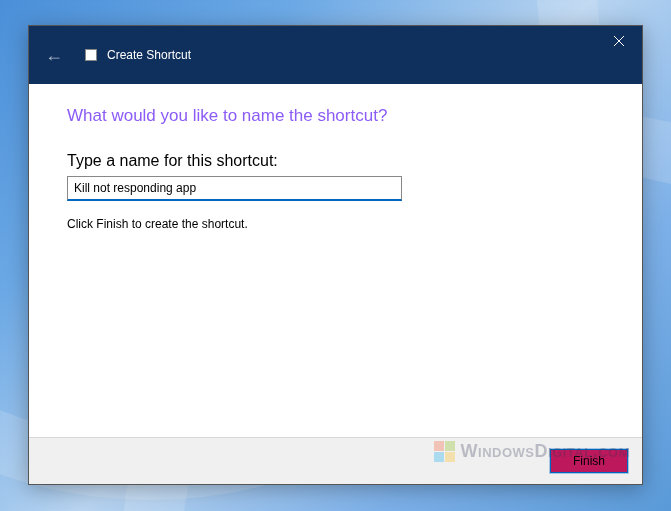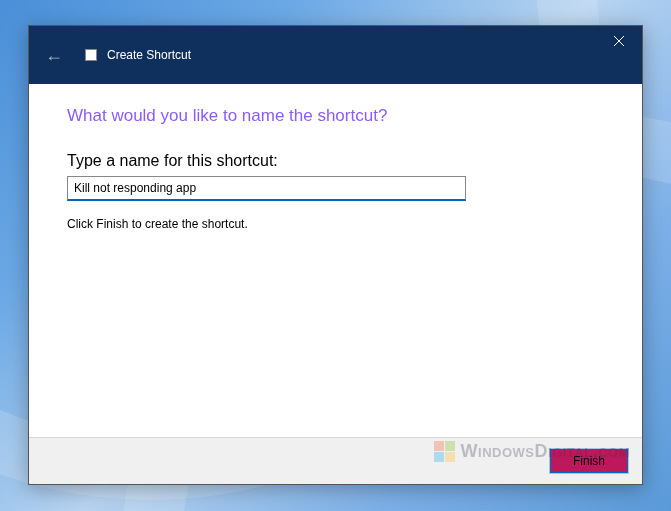--- a/index.html
+++ b/index.html
@@ -84,21 +84,21 @@
       font-size: 17px;
       font-weight: 400;
       margin-bottom: 26px;
     }
     .field-label {
       font-size: 16px;
       color: #000;
       margin-bottom: 6px;
     }
     .name-input {
-      width: 399px;
+      width: 335px;
       padding: 4px 6px;
       font-size: 12px;
       font-family: inherit;
       border: 1px solid #888;
       border-bottom: 2px solid #0067c0;
       outline: none;
       background: #fff;
     }
     .instruction {
       font-size: 12px;

